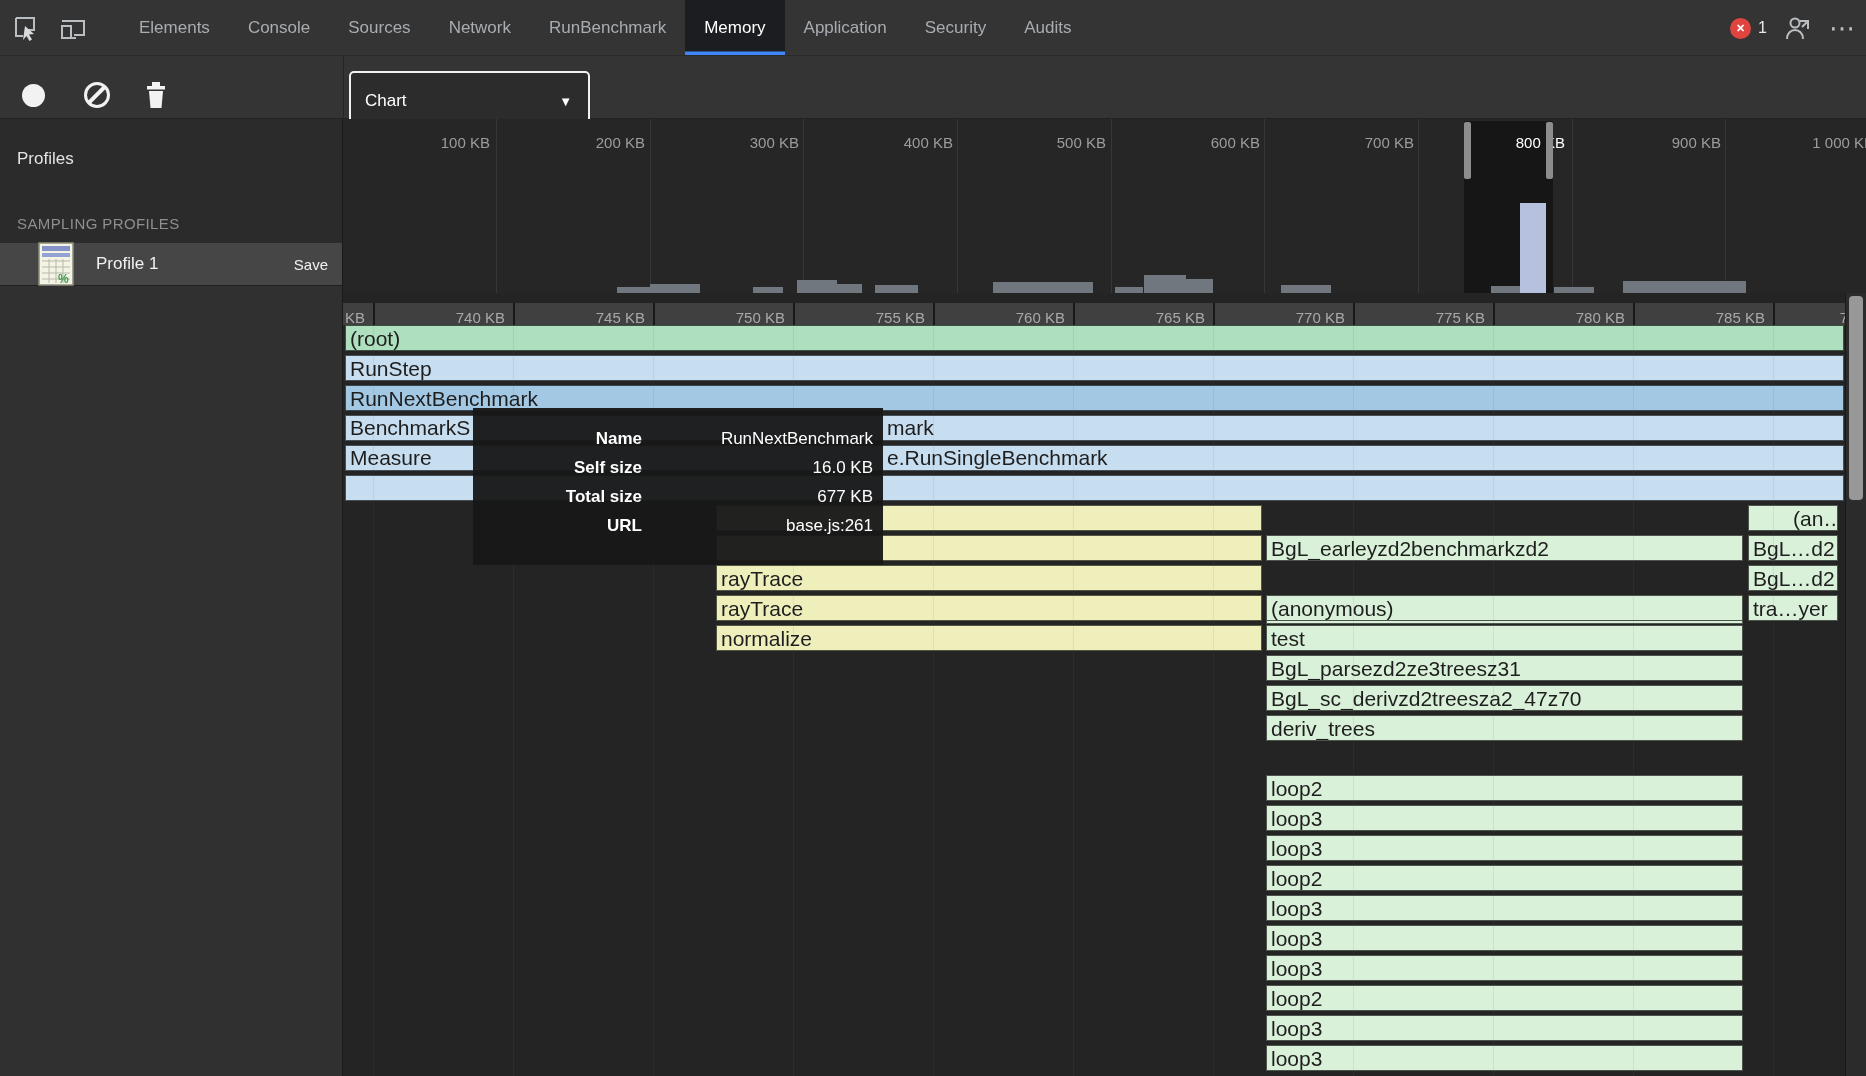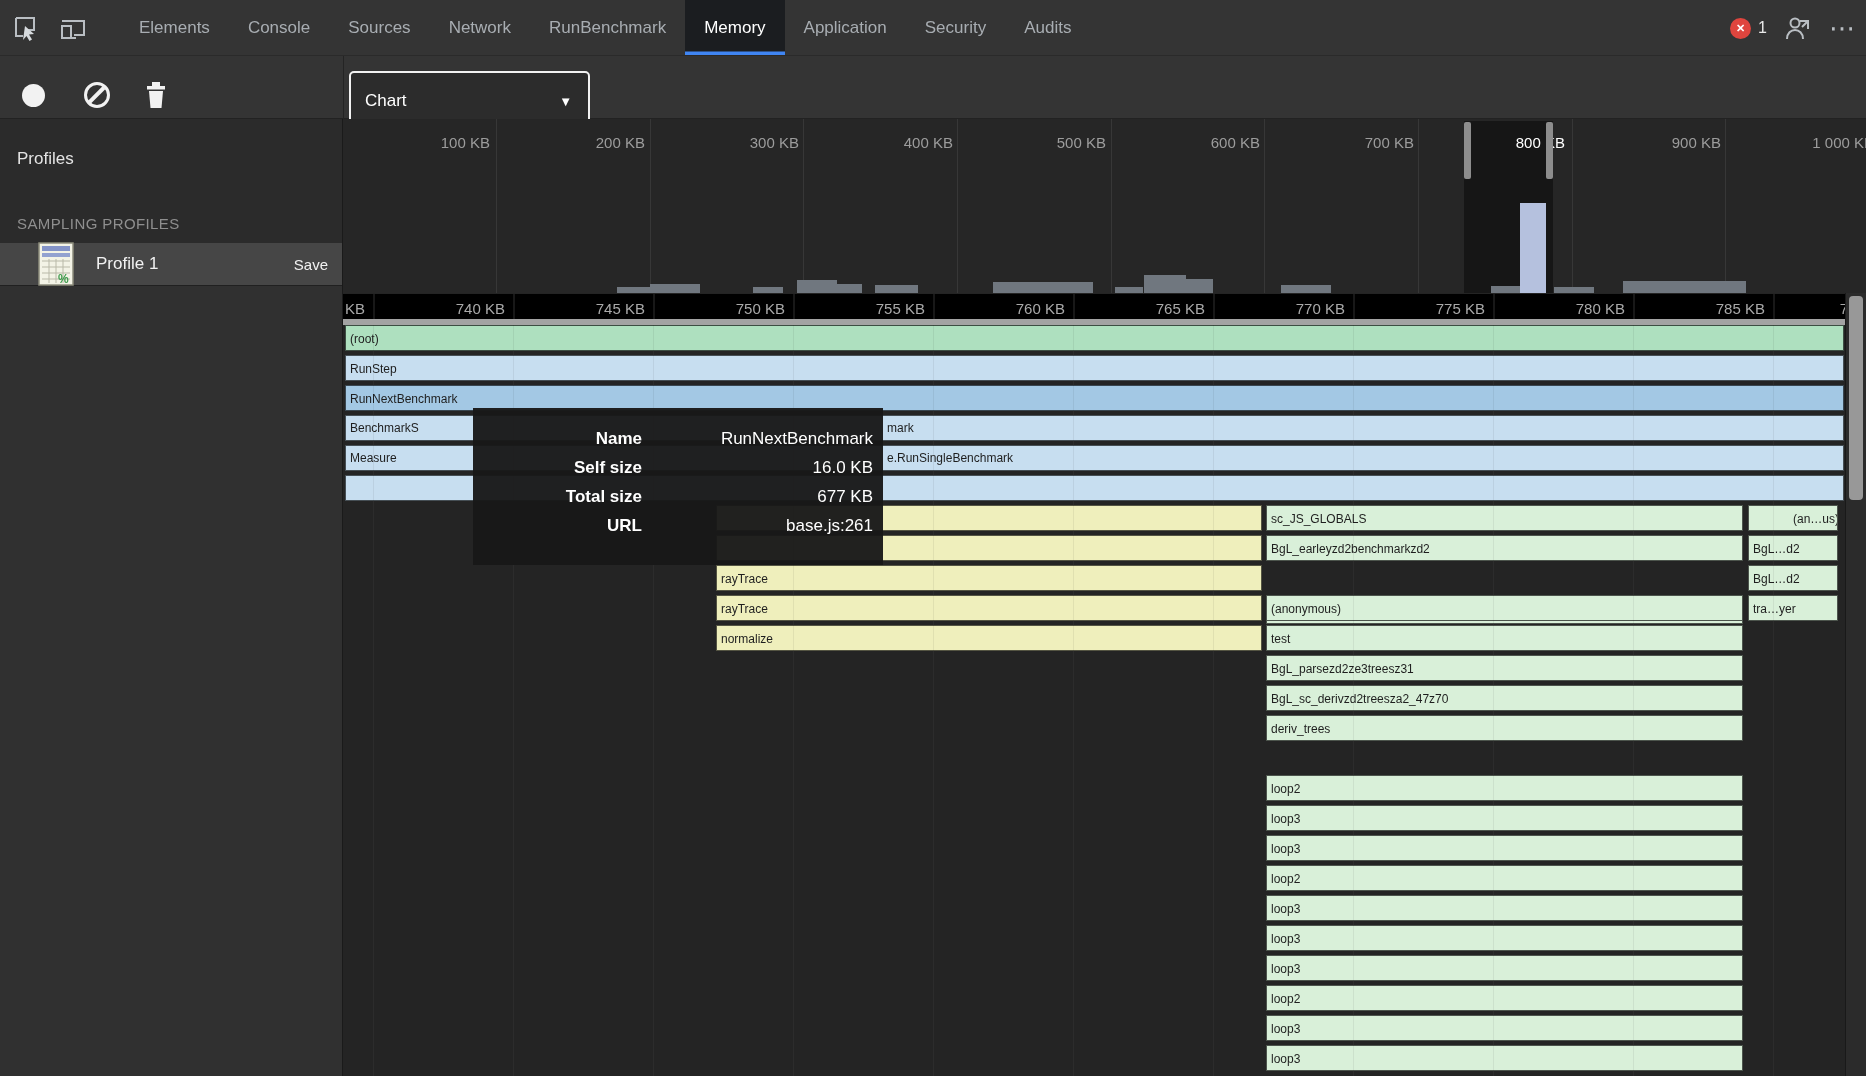--- a/index.html
+++ b/index.html
@@ -35,27 +35,27 @@
   .profile-row .save{position:absolute;right:14px;color:#f2f2f2;font-size:15px;cursor:pointer;}
   .sb-rest{left:0;top:167px;width:342px;height:790px;background:#303030;}
   
   .overview{left:343px;top:119px;width:1523px;height:174px;background:#262626;overflow:hidden;}
   .ov-grid{top:0;width:1px;height:174px;background:rgba(255,255,255,.08);}
   .ov-label{top:15px;height:20px;color:#9c9c9c;font-size:15px;text-align:right;width:130px;white-space:nowrap;}
   .ov-label.sel{color:#fff;z-index:3;}
   .ov-selection{top:2px;height:172px;background:rgba(0,0,0,.42);z-index:2;}
   .ov-handle{top:3px;border-radius:2px;background:#8d8d8d;z-index:4;cursor:ew-resize;}
   .ov-bar{z-index:2;}
-  .ruler{left:343px;top:294px;width:1523px;height:32px;background:#000000;border-bottom:7px solid #a3a3a3;box-sizing:border-box;overflow:hidden;}
+  .ruler{left:343px;top:303px;width:1523px;height:32px;background:#404040;border-bottom:7px solid #a3a3a3;box-sizing:border-box;overflow:hidden;}
   .ruler-label{top:6px;width:130px;color:#a9a9a9;font-size:15px;text-align:right;white-space:nowrap;}
   .ruler-sep{top:0;width:2px;height:32px;background:#181818;}
   .flame{left:343px;top:325px;width:1523px;height:751px;background:#242424;overflow:hidden;}
   .fgrid{top:0;width:1px;height:751px;background:rgba(255,255,255,.05);}
   .fgrid-over{top:0;width:1px;height:751px;background:rgba(0,0,0,.06);z-index:5;pointer-events:none;}
-  .fbar{height:26px;line-height:26px;font-size:12px;color:#1e1e1e;box-sizing:border-box;
+  .fbar{height:26px;line-height:26px;font-size:21px;color:#1e1e1e;box-sizing:border-box;
         border:1px solid rgba(0,0,0,.65);padding-left:4px;white-space:nowrap;overflow:hidden;z-index:1;cursor:pointer;}
   .fbar span{position:absolute;top:0;line-height:24px;}
   
   .tooltip{left:473px;top:408px;width:410px;height:157px;background:rgba(24,24,24,.96);z-index:40;
            display:grid;grid-template-columns:142px auto;align-content:start;
            padding:16px 10px 0 27px;box-sizing:border-box;color:#fff;font-size:17px;line-height:29px;text-align:right;}
   .tooltip .lbl{font-weight:bold;}
   
   .vscroll{left:1845px;top:293px;width:21px;height:783px;background:#2b2b2b;border-left:1px solid #191919;box-sizing:border-box;z-index:30;}
   .vthumb{left:3px;top:3px;width:14px;height:204px;background:#989898;border-radius:4px;cursor:grab;}
@@ -233,21 +233,20 @@
     <div class="abs fbar" style="left: 2px; top: 90px; width: 1499px; background: rgb(199, 222, 240);">
       <span style="left: 4px;">BenchmarkS</span>
       <span style="left: 541px;">mark</span>
     </div>
     <div class="abs fbar" style="left: 2px; top: 120px; width: 1499px; background: rgb(199, 222, 240);">
       <span style="left: 4px;">Measure</span>
       <span style="left: 541px;">e.RunSingleBenchmark</span>
     </div>
     <div class="abs fbar" style="left: 2px; top: 150px; width: 1499px; background: rgb(199, 222, 240);"></div>
     <div class="abs fbar" style="left: 373px; top: 180px; width: 546px; background: rgb(239, 239, 188);"></div>
-    <div class="abs fbar" style="left: 923px; top: 180px; width: 477px; background: rgb(217, 240, 217);">sc_JS_GLOBALS</div>
     <div class="abs fbar" style="left: 1405px; top: 180px; width: 90px; background: rgb(217, 240, 217); padding-left: 44px;">(an…us)</div>
     <div class="abs fbar" style="left: 373px; top: 210px; width: 546px; background: rgb(239, 239, 188);"></div>
     <div class="abs fbar" style="left: 923px; top: 210px; width: 477px; background: rgb(217, 240, 217);">BgL_earleyzd2benchmarkzd2</div>
     <div class="abs fbar" style="left: 1405px; top: 210px; width: 90px; background: rgb(217, 240, 217);">BgL…d2</div>
     <div class="abs fbar" style="left: 373px; top: 240px; width: 546px; background: rgb(239, 239, 188);">rayTrace</div>
     <div class="abs fbar" style="left: 923px; top: 240px; width: 477px; background: rgb(217, 240, 217); margin-top: 33px;">RunBenchmark</div>
     <div class="abs fbar" style="left: 1405px; top: 240px; width: 90px; background: rgb(217, 240, 217);">BgL…d2</div>
     <div class="abs fbar" style="left: 373px; top: 270px; width: 546px; background: rgb(239, 239, 188);">rayTrace</div>
     <div class="abs fbar" style="left: 923px; top: 270px; width: 477px; background: rgb(217, 240, 217);">(anonymous)</div>
     <div class="abs fbar" style="left: 1405px; top: 270px; width: 90px; background: rgb(217, 240, 217);">tra…yer</div>

